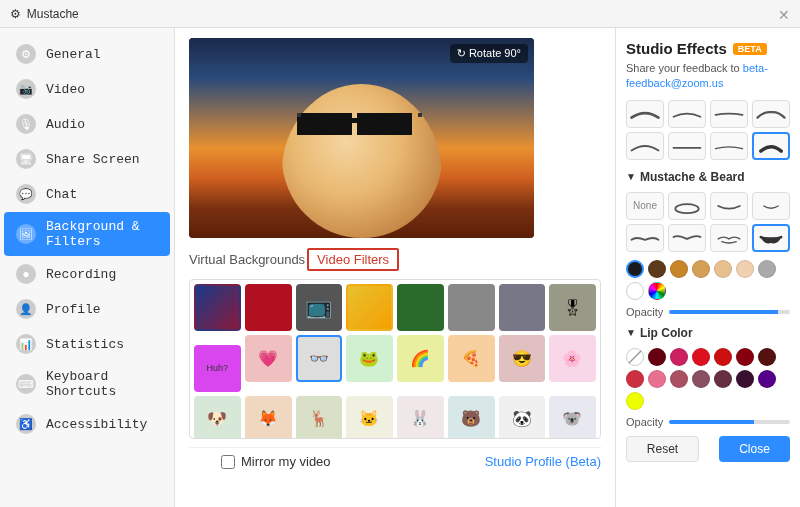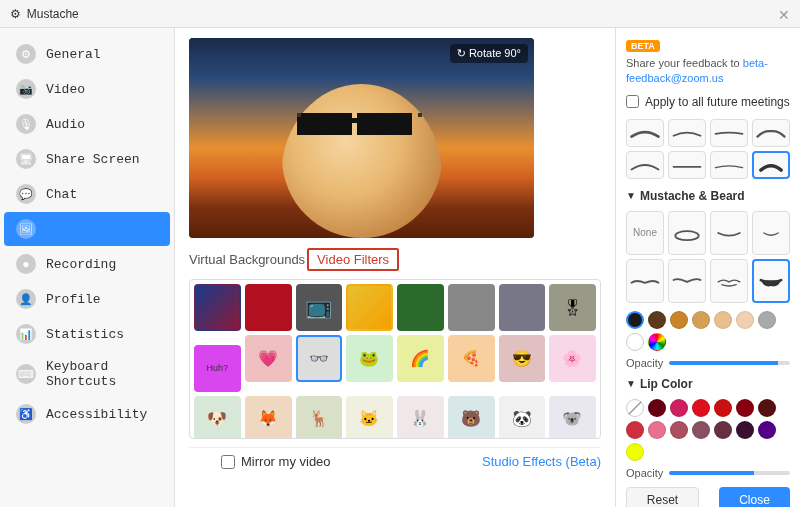--- a/index.html
+++ b/index.html
@@ -273,21 +273,21 @@
     }
     .chevron { font-size: 10px; }
 
     .mustache-options {
       display: grid;
       grid-template-columns: repeat(4, 1fr);
       gap: 4px;
       margin-bottom: 8px;
     }
     .mustache-item {
-      height: 44px;
+      height: 28px;
       border: 1px solid #ddd;
       border-radius: 4px;
       cursor: pointer;
       display: flex;
       align-items: center;
       justify-content: center;
       background: #f9f9f9;
     }
     .mustache-item.selected { border: 2px solid #2D8CFF; }
     .mustache-item svg { width: 100%; height: 22px; }
@@ -413,20 +413,21 @@
     <div class="sidebar-item">
       <div class="sidebar-icon">🖥</div>
       <span class="sidebar-label">Share Screen</span>
     </div>
     <div class="sidebar-item">
       <div class="sidebar-icon">💬</div>
       <span class="sidebar-label">Chat</span>
     </div>
     <div class="sidebar-item active">
       <div class="sidebar-icon">🖼</div>
+      <span class="sidebar-label">Background &amp; Filters</span>
     </div>
     <div class="sidebar-item">
       <div class="sidebar-icon">⏺</div>
       <span class="sidebar-label">Recording</span>
     </div>
     <div class="sidebar-item">
       <div class="sidebar-icon">👤</div>
       <span class="sidebar-label">Profile</span>
     </div>
     <div class="sidebar-item">
@@ -492,39 +493,36 @@
         <div class="filter-item" style="background:#d8e8e8;display:flex;align-items:center;justify-content:center;font-size:16px;">🐻</div>
         <div class="filter-item" style="background:#f0f0f0;display:flex;align-items:center;justify-content:center;font-size:16px;">🐼</div>
         <div class="filter-item" style="background:#e8e8f0;display:flex;align-items:center;justify-content:center;font-size:16px;">🐨</div>
       </div>
 
       <div class="bottom-bar">
         <label class="mirror-label">
           <input type="checkbox" class="mirror-checkbox" style="">
           <span>Mirror my video</span>
         </label>
-        <a class="studio-effects-link">Studio Effects (Beta)</a>
+        <a class="studio-effects-link">Studio Profile (Beta)</a>
       </div>
 
     </div>
 
     <div class="right-panel">
 
       <div class="studio-title">
+        <span class="studio-title-text">Studio Effects</span>
         <span class="beta-badge">BETA</span>
       </div>
 
       <div class="feedback-text">
         <span>Share your feedback to </span><a class="feedback-link">beta-feedback@zoom.us</a>
       </div>
 
-      <div class="apply-row">
-        <input type="checkbox" class="apply-checkbox" style="">
-        <span>Apply to all future meetings</span>
-      </div>
 
       <div class="eyebrow-options">
         <div class="eyebrow-item">
           <svg viewBox="0 0 40 20">
               <path d="M5,14 Q20,4 35,14" stroke="#555" stroke-width="3" fill="none" stroke-linecap="round"></path>
             </svg>
         </div>
         <div class="eyebrow-item">
           <svg viewBox="0 0 40 20">
               <path d="M5,13 Q20,6 35,13" stroke="#555" stroke-width="2" fill="none" stroke-linecap="round"></path>

